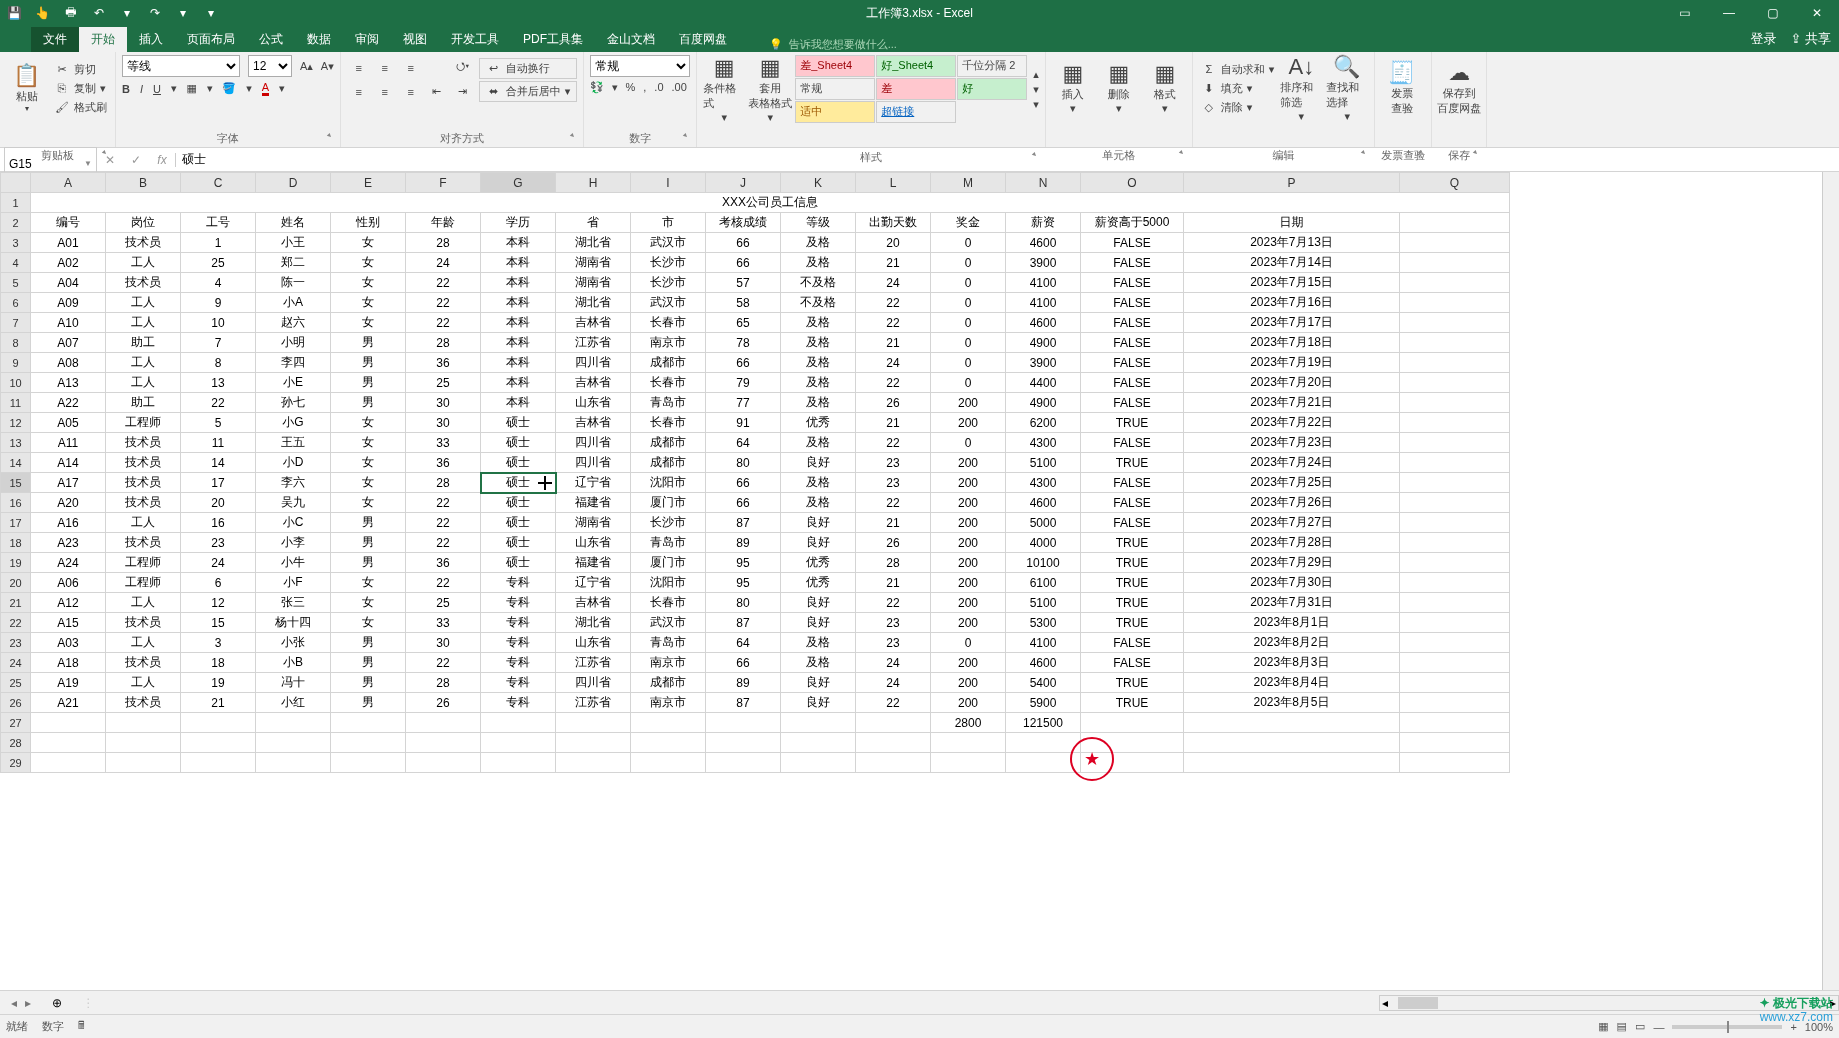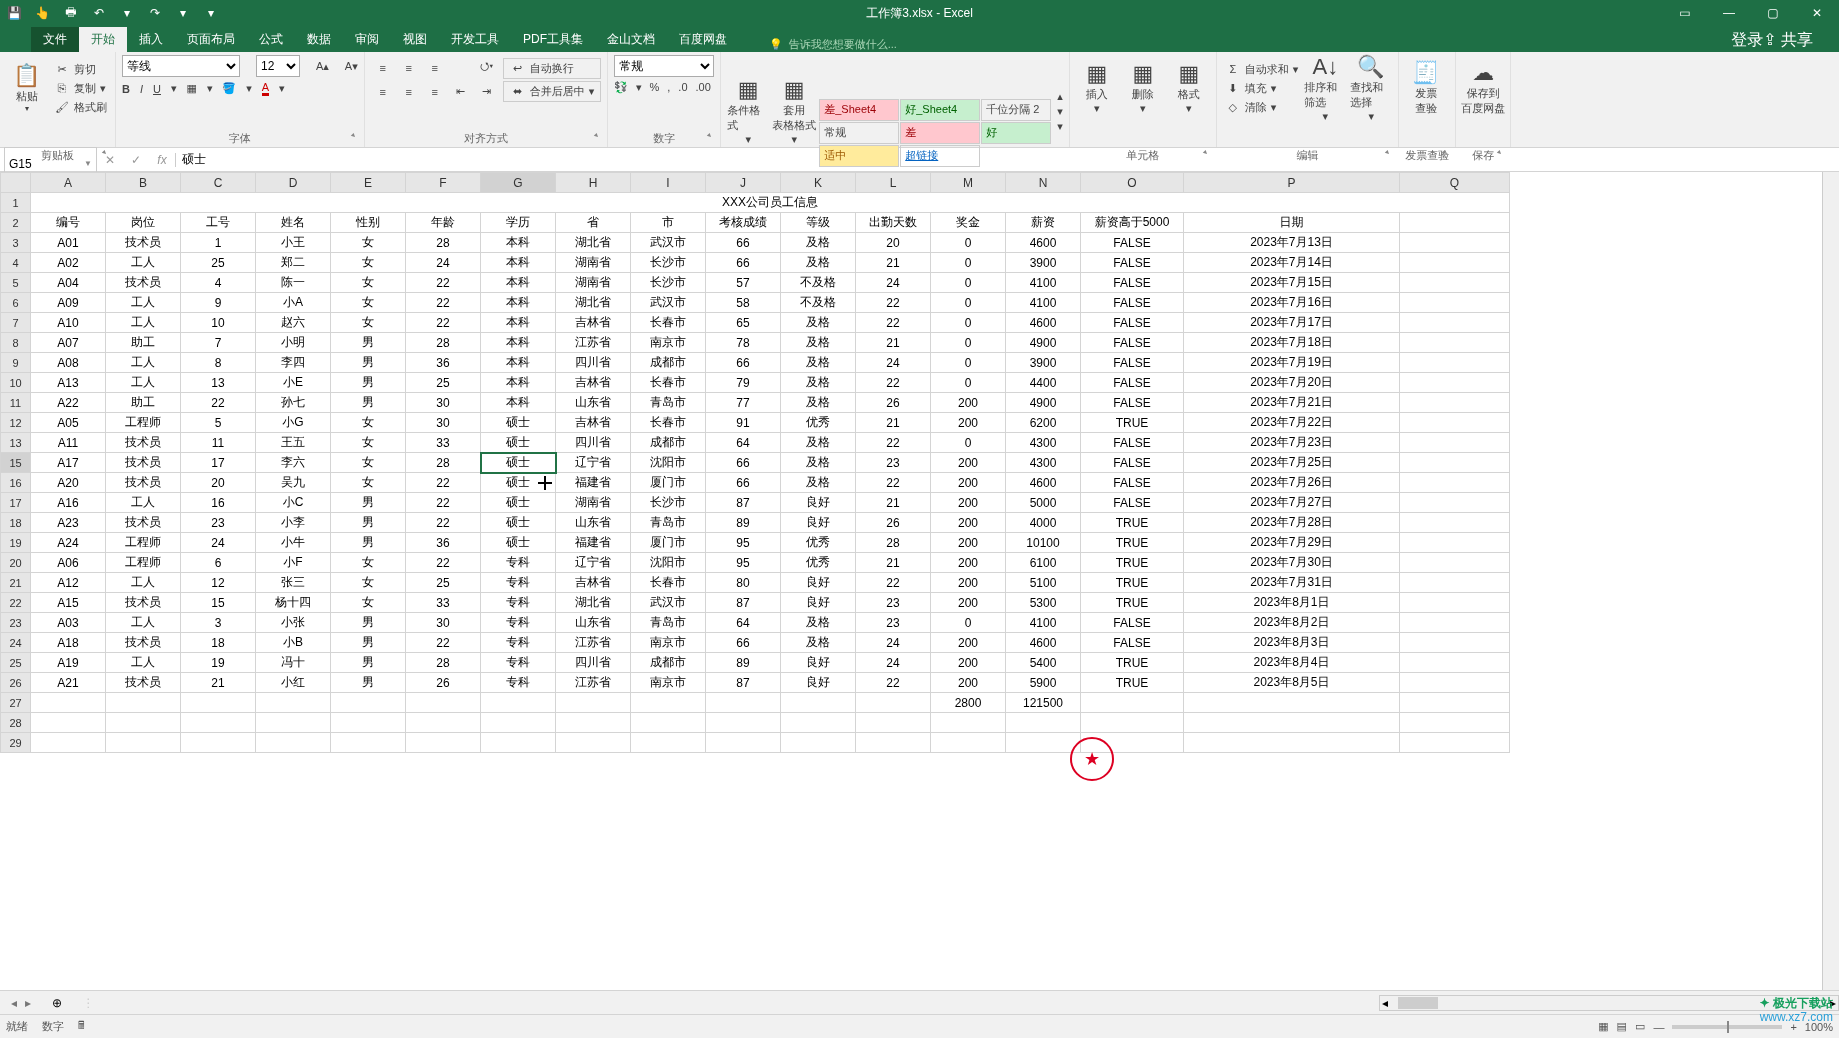--- a/index.html
+++ b/index.html
@@ -12,37 +12,37 @@
 .title-center { position:absolute; left:50%; transform:translateX(-50%); }
 .win-ctrl { margin-left:auto; display:flex; }
 .win-ctrl span { width:44px; height:26px; display:inline-flex; align-items:center; justify-content:center; }
 
 
 .menu-row { height:26px; background:#1e6f45; display:flex; align-items:flex-end; color:#fff; font-size:12px; position:relative;padding-left:31px; }
 .menu-tab { padding:4px 12px; cursor:pointer; }
 .menu-file { background:#16522f; }
 .menu-tab.active { background:#f1f1f1; color:#217346; }
 .tell-me { margin-left:30px; color:#a8d5b5; display:flex; align-items:center; gap:6px; font-size:11px; }
-.menu-right { position:absolute; right:26px; top:4px; display:flex; font-size:16px; }
+.menu-right { position:absolute; right:8px; top:4px; display:flex; gap:14px; font-size:13px; }
 
 
 .ribbon { height:96px; background:#f1f1f1; border-bottom:1px solid #d4d4d4; display:flex; font-size:11px; color:#444; }
 .r-group { border-right:1px solid #e0e0e0; display:flex; flex-direction:column; padding:3px 6px 0; }
 .r-body { flex:1; display:flex; align-items:center; gap:4px; }
 .r-label { text-align:center; font-size:11px; color:#666; padding:1px 0; position:relative;margin-top:26px; }
 .r-label::after { content:"▸"; position:absolute; right:2px; font-size:8px; color:#888; transform:rotate(45deg); }
 .big-btn { display:flex; flex-direction:column; align-items:center; justify-content:center; width:42px; height:66px; cursor:pointer; }
 .big-btn .ic { font-size:22px; }
 .mini { display:flex; flex-direction:column; gap:2px; }
 .mini-row { display:flex; gap:4px; align-items:center; padding:1px 2px; cursor:pointer; }
 .mini-row .ic { width:16px; text-align:center; }
 select.rb { font-size:12px; height:22px; border:1px solid #ababab; background:#fff; }
 .btn-grid { display:grid; grid-template-columns:repeat(5,24px); grid-auto-rows:22px; gap:2px; }
 .btn-grid span { display:inline-flex; align-items:center; justify-content:center; border:1px solid transparent; cursor:pointer; }
-.styles-gal { display:grid; grid-template-columns:80px 80px 70px; grid-auto-rows:22px; gap:1px; font-size:11px;margin-top:44px; }
+.styles-gal { display:grid; grid-template-columns:80px 80px 70px; grid-auto-rows:22px; gap:1px; font-size:11px; }
 .styles-gal div { border:1px solid #ccc; padding:2px 4px; cursor:pointer; white-space:nowrap; overflow:hidden; }
 .sty-red { background:#ffc7ce; color:#9c0006; }
 .sty-green { background:#c6efce; color:#006100; }
 .sty-yellow { background:#ffeb9c; color:#9c5700; }
 .sty-link { color:#0563c1; text-decoration:underline; }
 
 
 .fx-bar { height:24px; border-bottom:1px solid #d4d4d4; display:flex; align-items:center; font-size:12px; }
 .name-box { width:93px; height:22px; border:1px solid #ccc; margin:8px 0 0 4px; padding:16px 4px; display:flex; align-items:center; justify-content:space-between; }
 .fx-btns { display:flex; border-right:1px solid #ccc; }
@@ -147,21 +147,21 @@
             <span class="ic">🖌</span>
             <span>格式刷</span>
           </div>
       </div>
     </div>
     <div class="r-label">剪贴板</div>
   </div>
 
   <div class="r-group">
     <div class="r-body" style="flex-direction:column;align-items:flex-start;gap:4px">
-      <div style="display:flex;gap:16px;align-items:center">
+      <div style="display:flex;gap:8px;align-items:center">
         <select class="rb" style="width:118px"><option>等线</option></select>
         <select class="rb" style="width:44px"><option>12</option></select>
         <span>A▴</span>
         <span>A▾</span>
       </div>
       <div style="display:flex;gap:10px;align-items:center">
         <b>B</b>
         <i>I</i>
         <u>U</u>▾
         <span>▦</span>▾
@@ -555,20 +555,40 @@
           <td>64</td>
           <td>及格</td>
           <td>22</td>
           <td>0</td>
           <td>4300</td>
           <td>FALSE</td>
           <td>2023年7月23日</td>
           <td></td>
         </tr>
         <tr>
+          <th class="">14</th>
+          <td>A14</td>
+          <td>技术员</td>
+          <td>14</td>
+          <td>小D</td>
+          <td>女</td>
+          <td>36</td>
+          <td>硕士</td>
+          <td>四川省</td>
+          <td>成都市</td>
+          <td>80</td>
+          <td>良好</td>
+          <td>23</td>
+          <td>200</td>
+          <td>5100</td>
+          <td>TRUE</td>
+          <td>2023年7月24日</td>
+          <td></td>
+        </tr>
+        <tr>
           <th class="sel-row">15</th>
           <td>A17</td>
           <td>技术员</td>
           <td>17</td>
           <td>李六</td>
           <td>女</td>
           <td>28</td>
           <td class="sel-cell">硕士</td>
           <td>辽宁省</td>
           <td>沈阳市</td>

